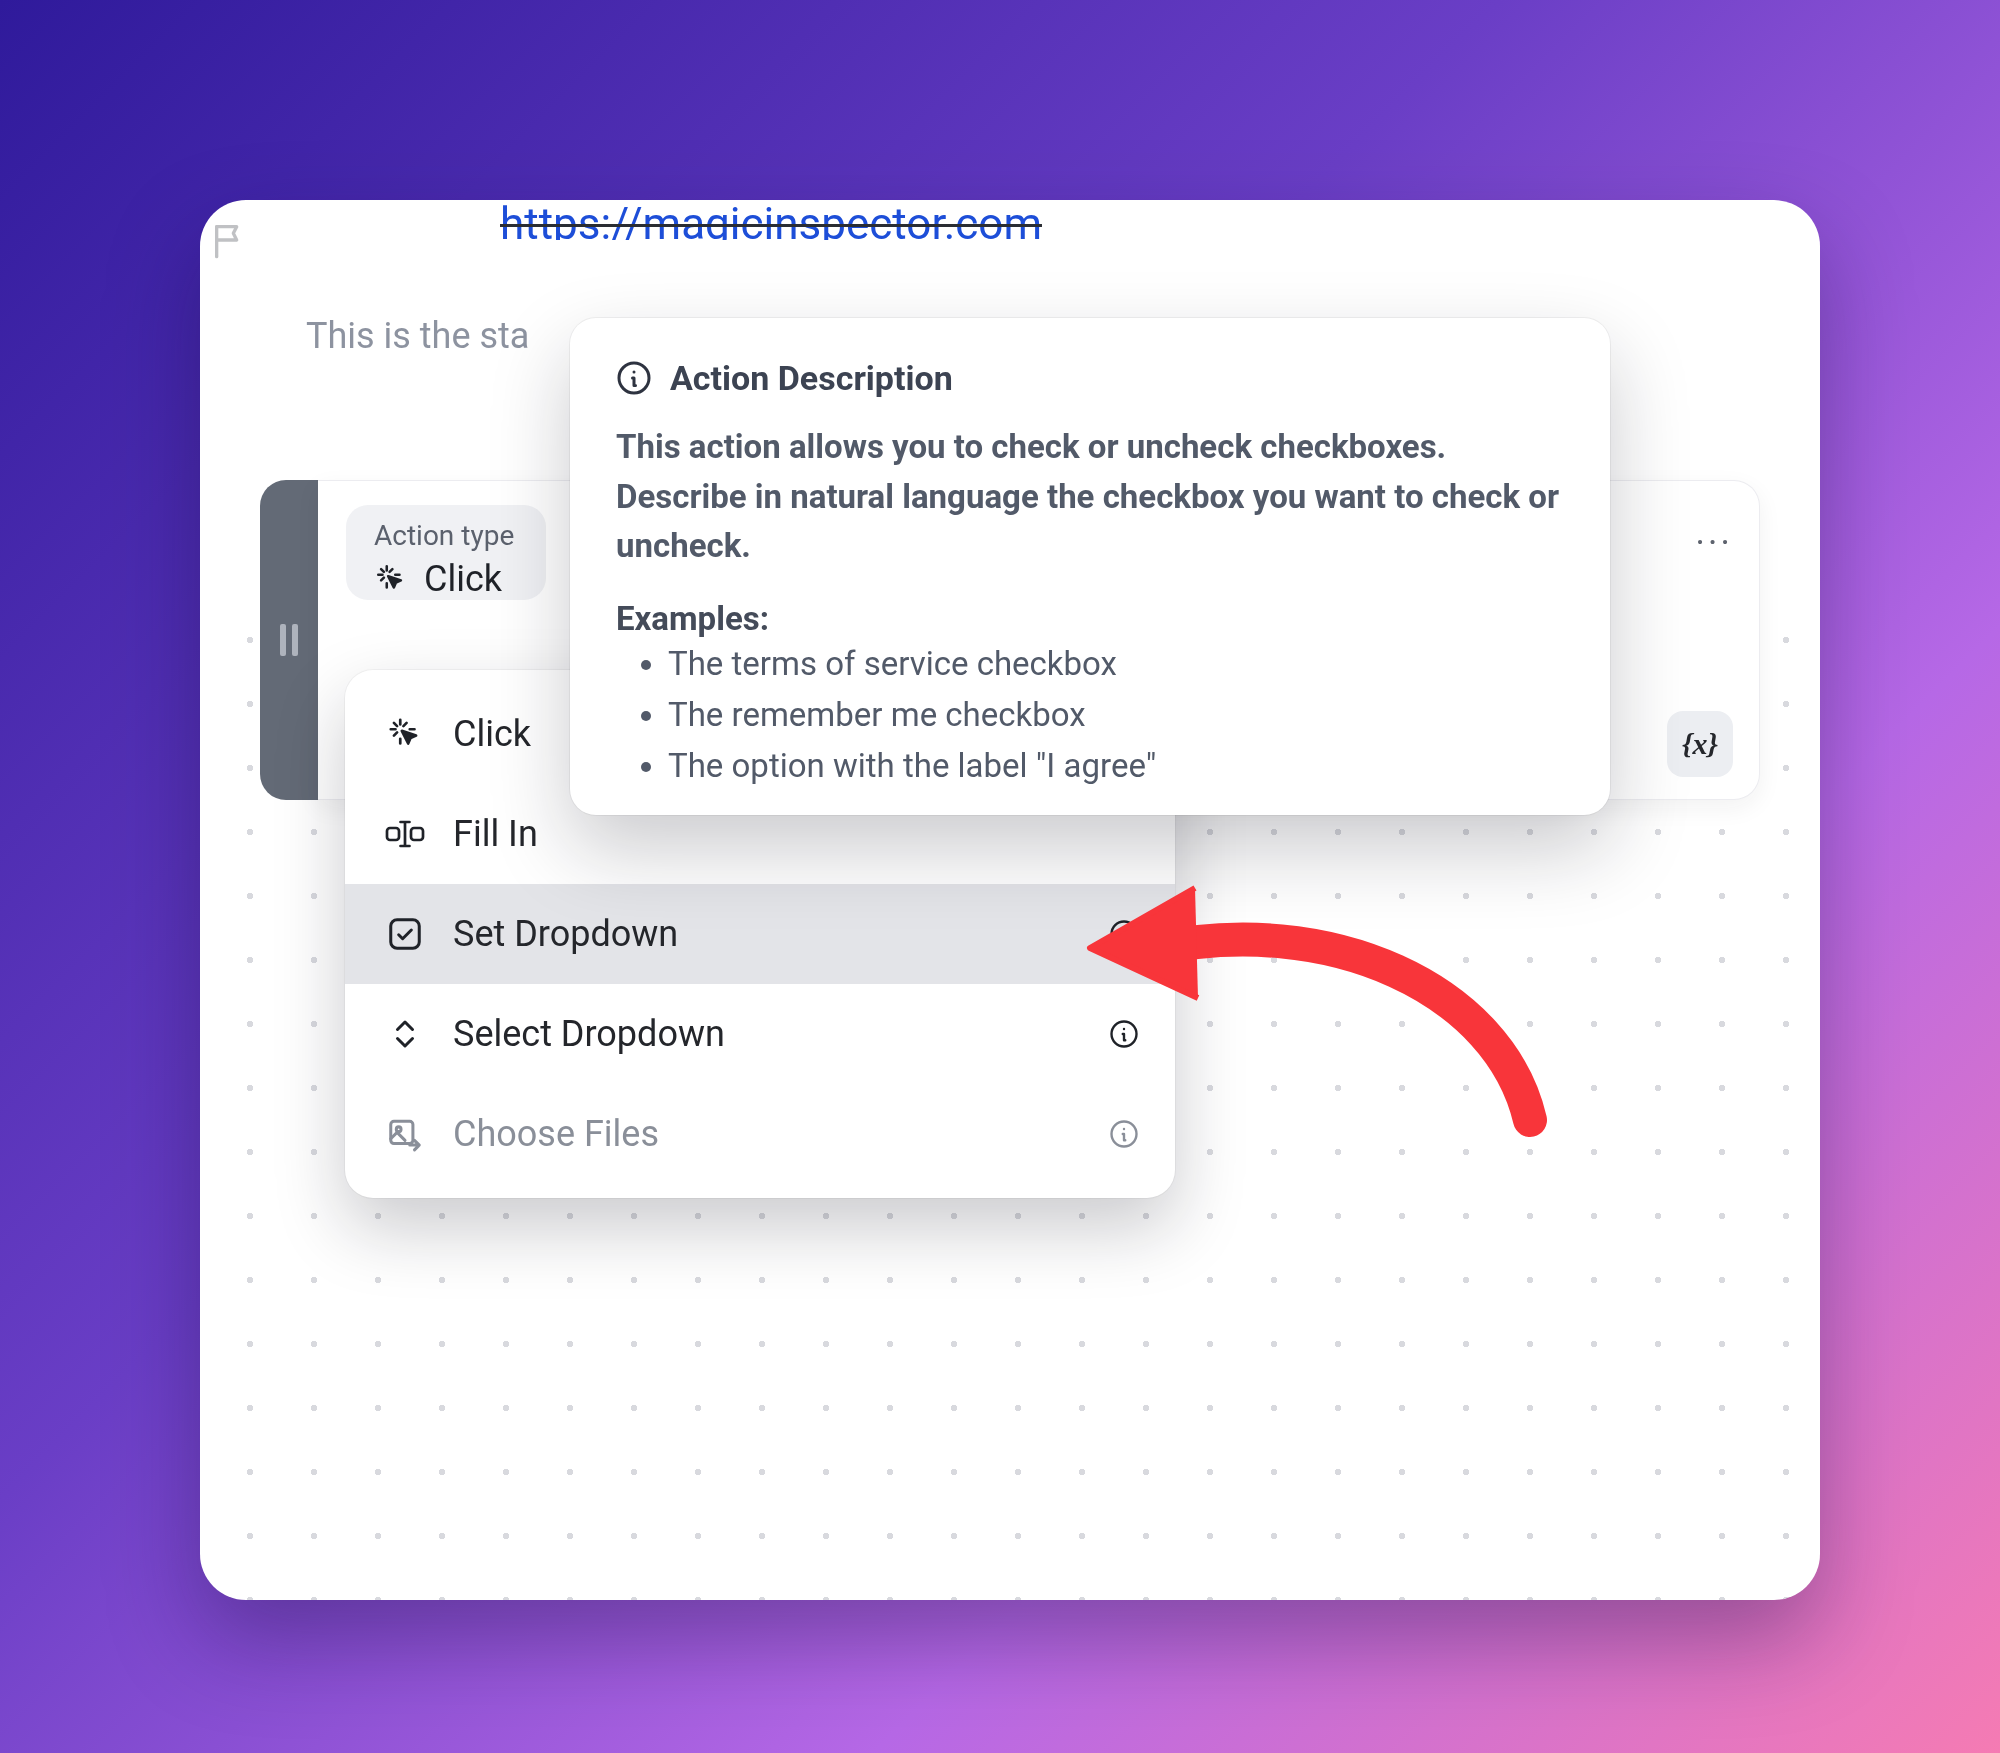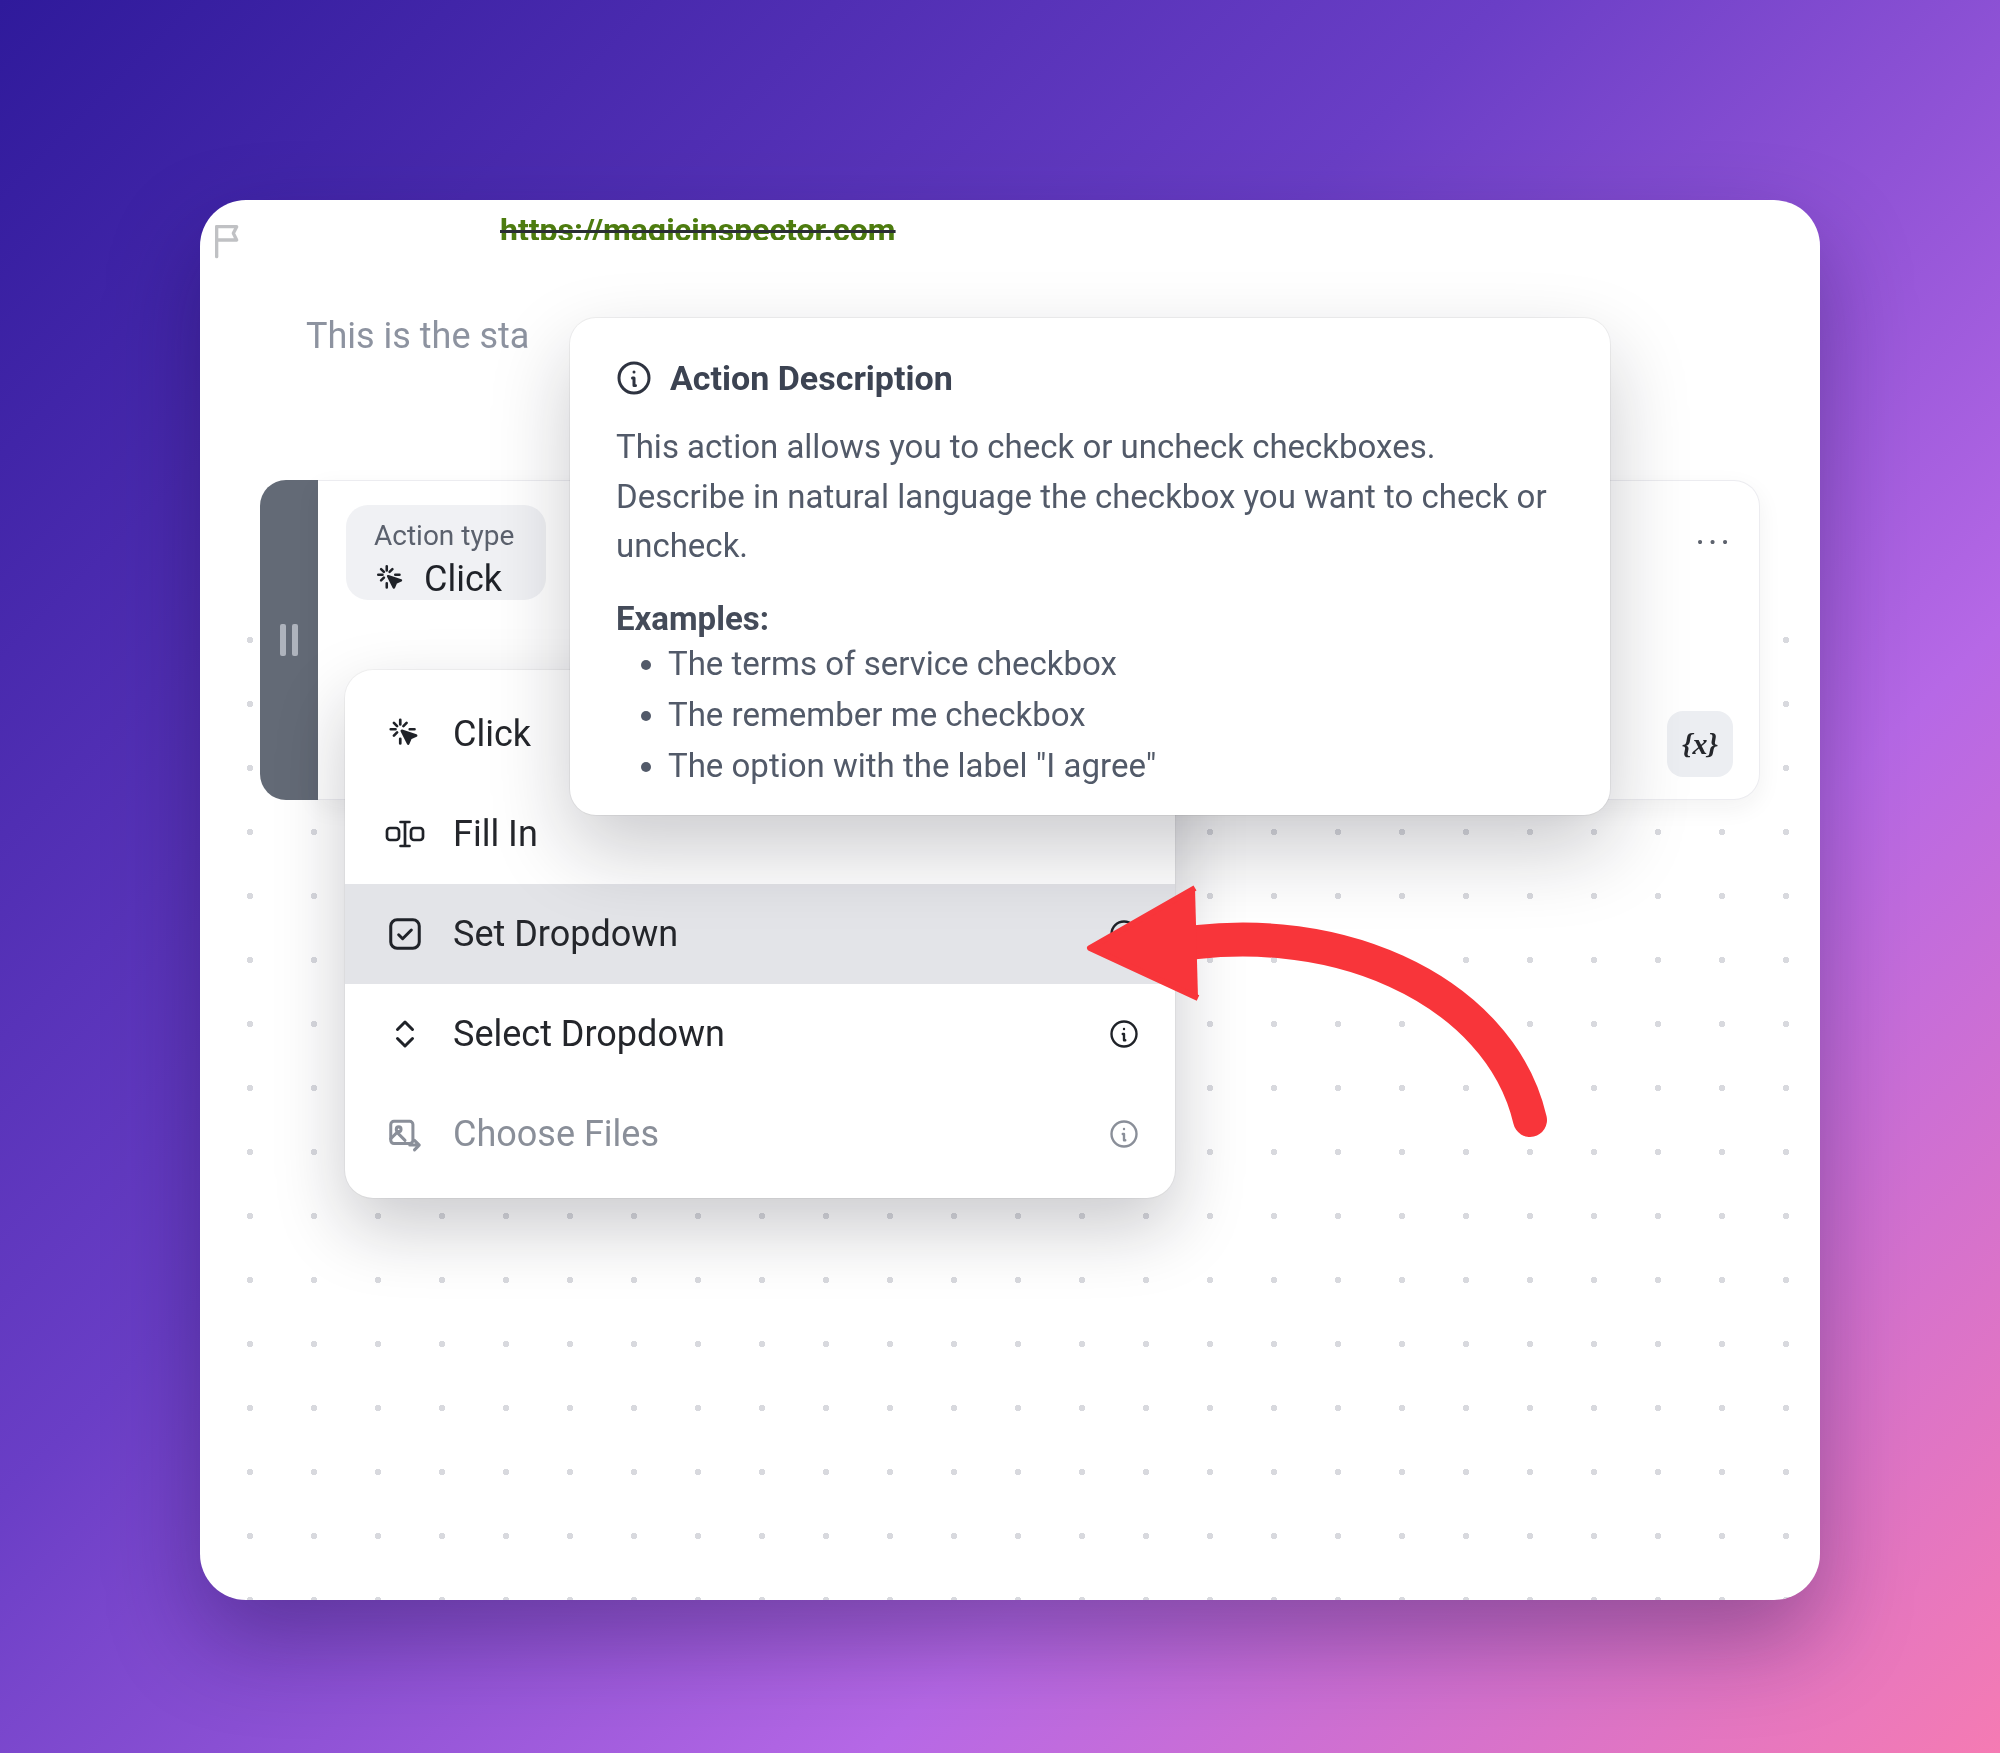--- a/index.html
+++ b/index.html
@@ -50,23 +50,23 @@
     overflow: hidden;
   }
   .flag-icon {
     position: absolute;
     left: 10px;
     top: 20px;
     color: #4b4f57;
     opacity: 0.35;
   }
   .url-text {
-    font-size: 32px;
-    font-weight: 700;
-    color: #4d7c0f;
+    font-size: 44px;
+    font-weight: 400;
+    color: #1d4ed8;
     line-height: 1;
     transform: translateY(6px);
     text-decoration: line-through;
     text-decoration-color: #2a2d33;
     text-decoration-thickness: 3px;
   }
   .starting-text {
     position: absolute;
     left: 106px;
     top: 115px;
@@ -212,20 +212,21 @@
     font-size: 34px;
     font-weight: 700;
     color: #3c4352;
     margin-bottom: 24px;
   }
   .pop-body {
     font-size: 33px;
     line-height: 1.5;
     color: #525a69;
     margin-bottom: 28px;
+    font-weight: bold;
   }
   .pop-examples-label {
     font-size: 33px;
     font-weight: 700;
     color: #444b59;
   }
   .pop-list {
     list-style: disc;
     padding-left: 52px;
     font-size: 33px;

